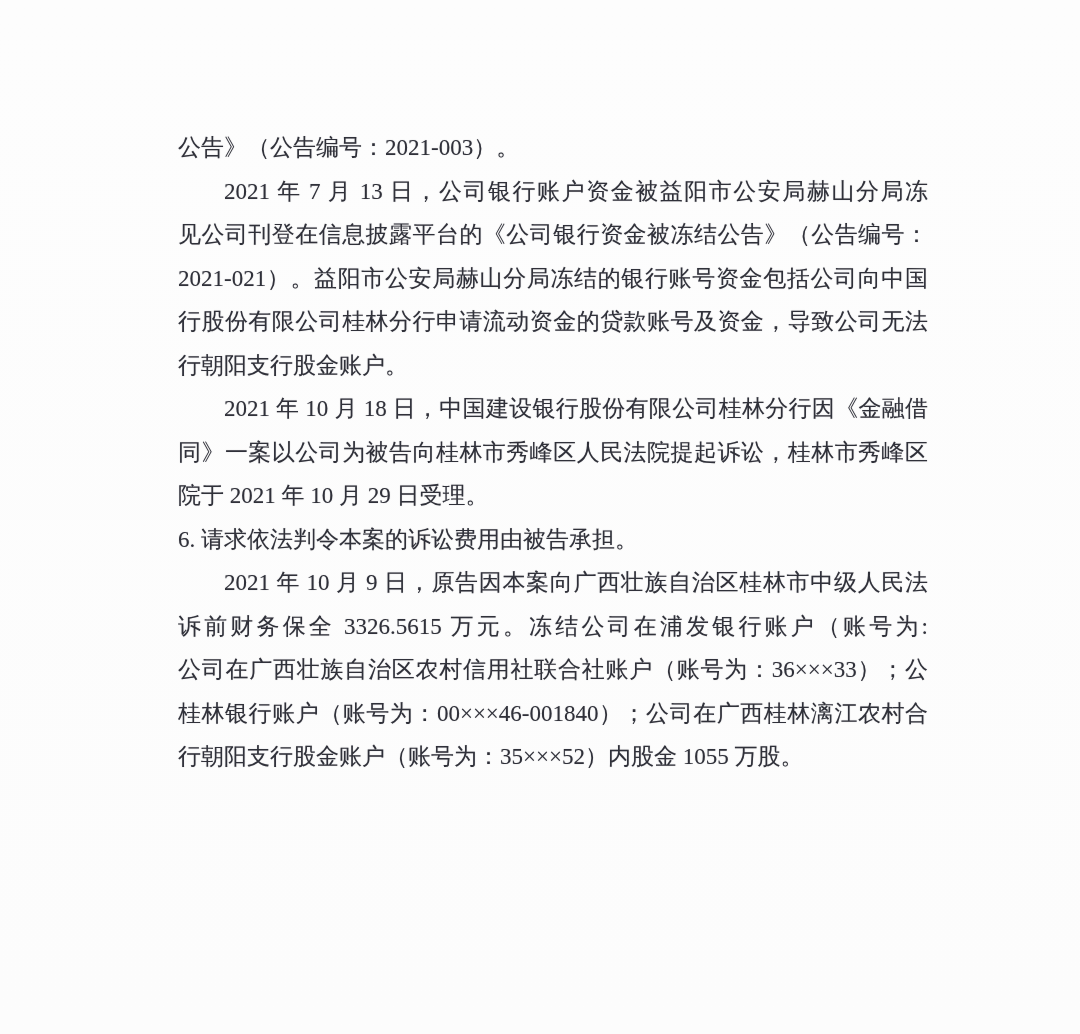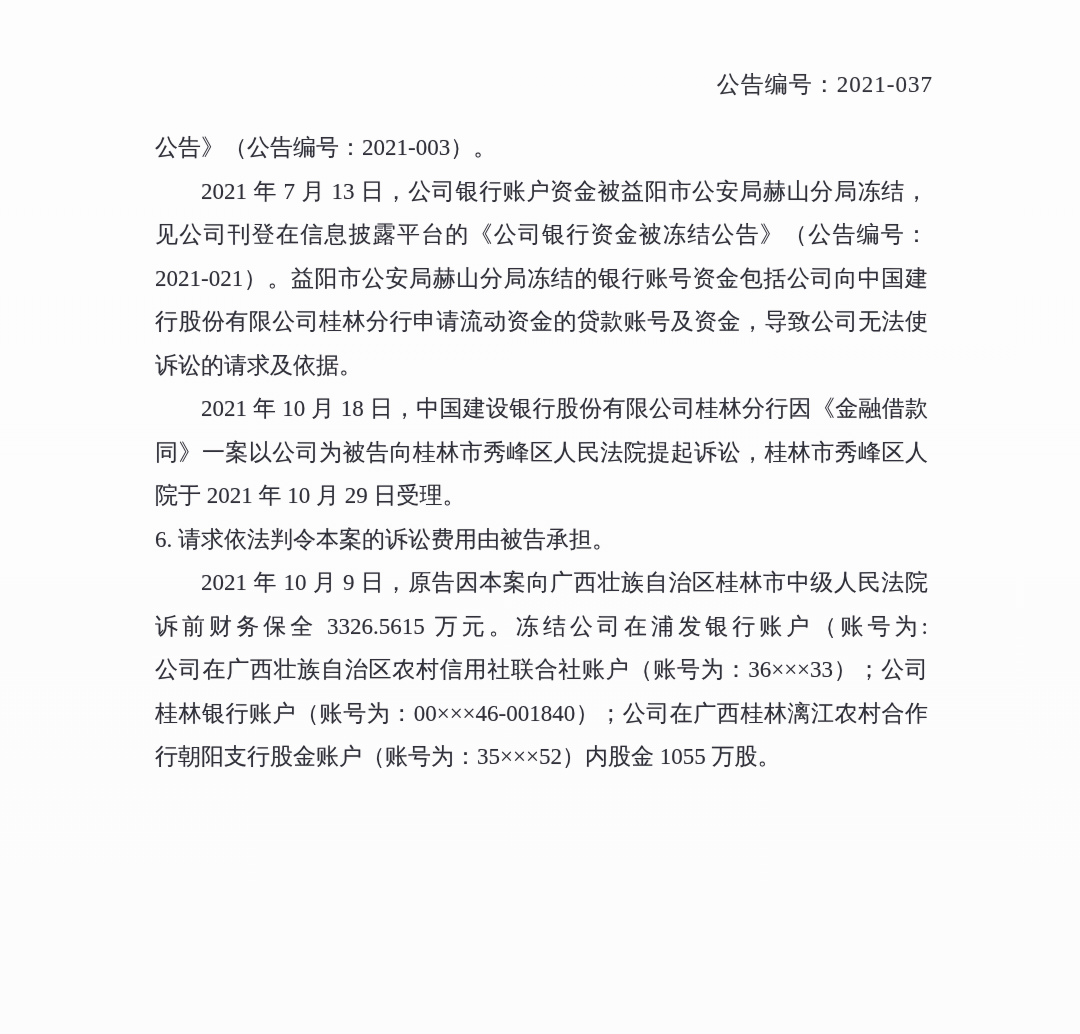--- a/index.html
+++ b/index.html
@@ -37,44 +37,44 @@
     width: 773px;
     font-size: 23px;
     color: #30313a;
     text-shadow: 0 0 1px rgba(48,49,58,0.35);
   }
   .line {
     height: 43.5px;
     line-height: 43.5px;
     white-space: nowrap;
     text-align: left;
+    margin-left: 23px;
   }
   .line.fill {
     white-space: normal;
     text-align: justify;
     text-align-last: justify;
     text-justify: inter-character;
     overflow: hidden;
   }
   .line.indent {
     text-indent: 46px;
   }
 </style>
 </head>
 <body>
 
 <div class="page">
-  <div class="announce-no">公告编号：2021-037</div>
   <div class="doc-body">
       <div class="line">公告》（公告编号：2021-003）。</div>
       <div class="line fill indent">2021 年 7 月 13 日，公司银行账户资金被益阳市公安局赫山分局冻结，内容</div>
       <div class="line fill">见公司刊登在信息披露平台的《公司银行资金被冻结公告》（公告编号：2021-019、</div>
       <div class="line fill">2021-021）。益阳市公安局赫山分局冻结的银行账号资金包括公司向中国建设银</div>
       <div class="line fill">行股份有限公司桂林分行申请流动资金的贷款账号及资金，导致公司无法使用贷</div>
-      <div class="line">诉讼的请求及依据。</div>
+      <div class="line">行朝阳支行股金账户。</div>
       <div class="line fill indent">2021 年 10 月 18 日，中国建设银行股份有限公司桂林分行因《金融借款合</div>
       <div class="line fill">同》一案以公司为被告向桂林市秀峰区人民法院提起诉讼，桂林市秀峰区人民法</div>
       <div class="line">院于 2021 年 10 月 29 日受理。</div>
       <div class="line">6. 请求依法判令本案的诉讼费用由被告承担。</div>
       <div class="line fill indent">2021 年 10 月 9 日，原告因本案向广西壮族自治区桂林市中级人民法院申请</div>
       <div class="line fill">诉前财务保全 3326.5615 万元。冻结公司在浦发银行账户（账号为: 41×××32）；</div>
       <div class="line fill">公司在广西壮族自治区农村信用社联合社账户（账号为：36×××33）；公司在</div>
       <div class="line fill">桂林银行账户（账号为：00×××46-001840）；公司在广西桂林漓江农村合作银</div>
       <div class="line">行朝阳支行股金账户（账号为：35×××52）内股金 1055 万股。</div>
     </div>

